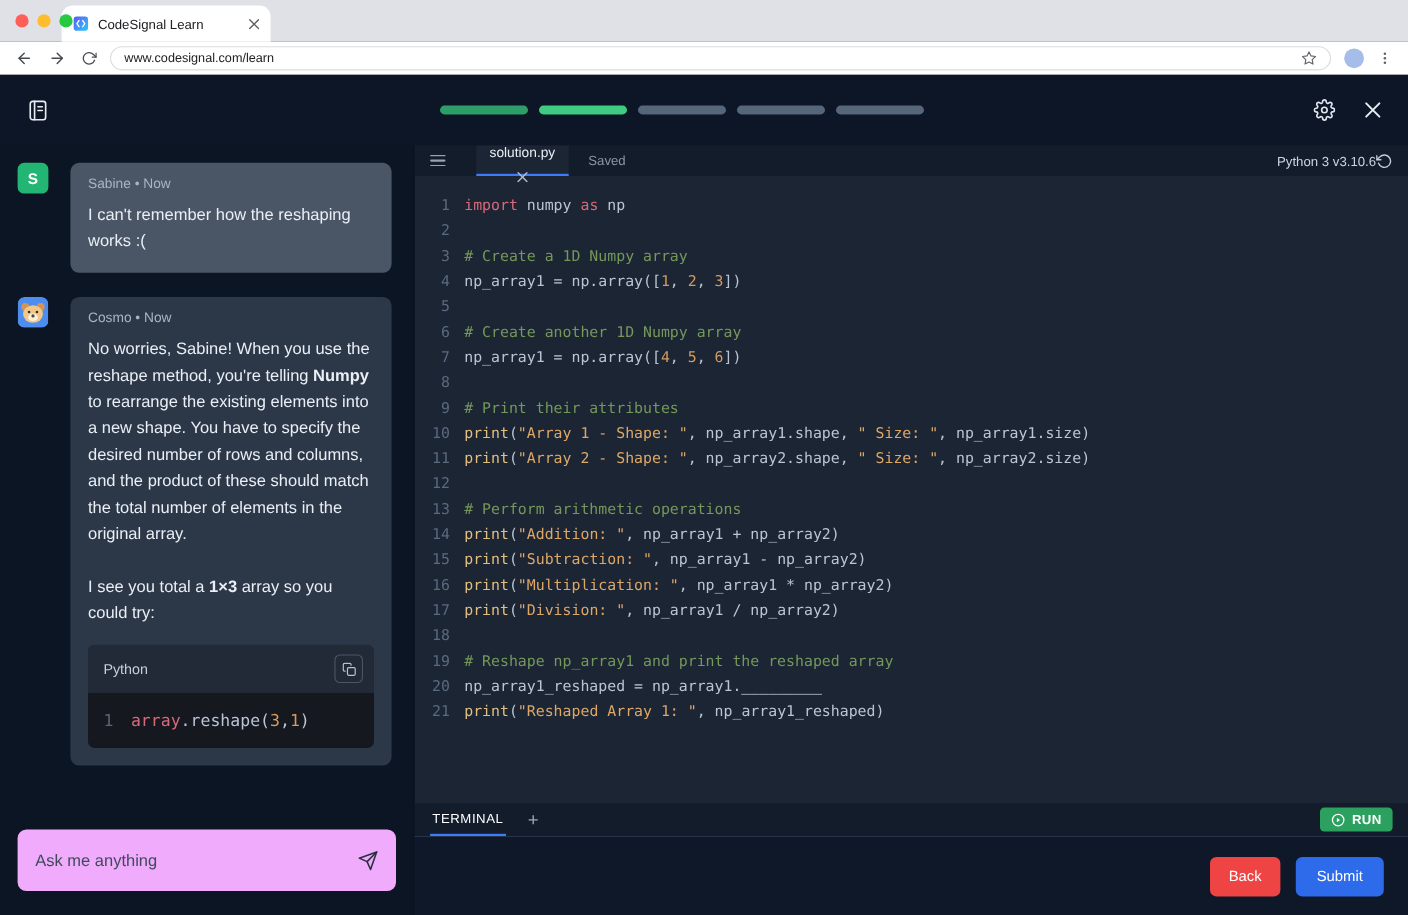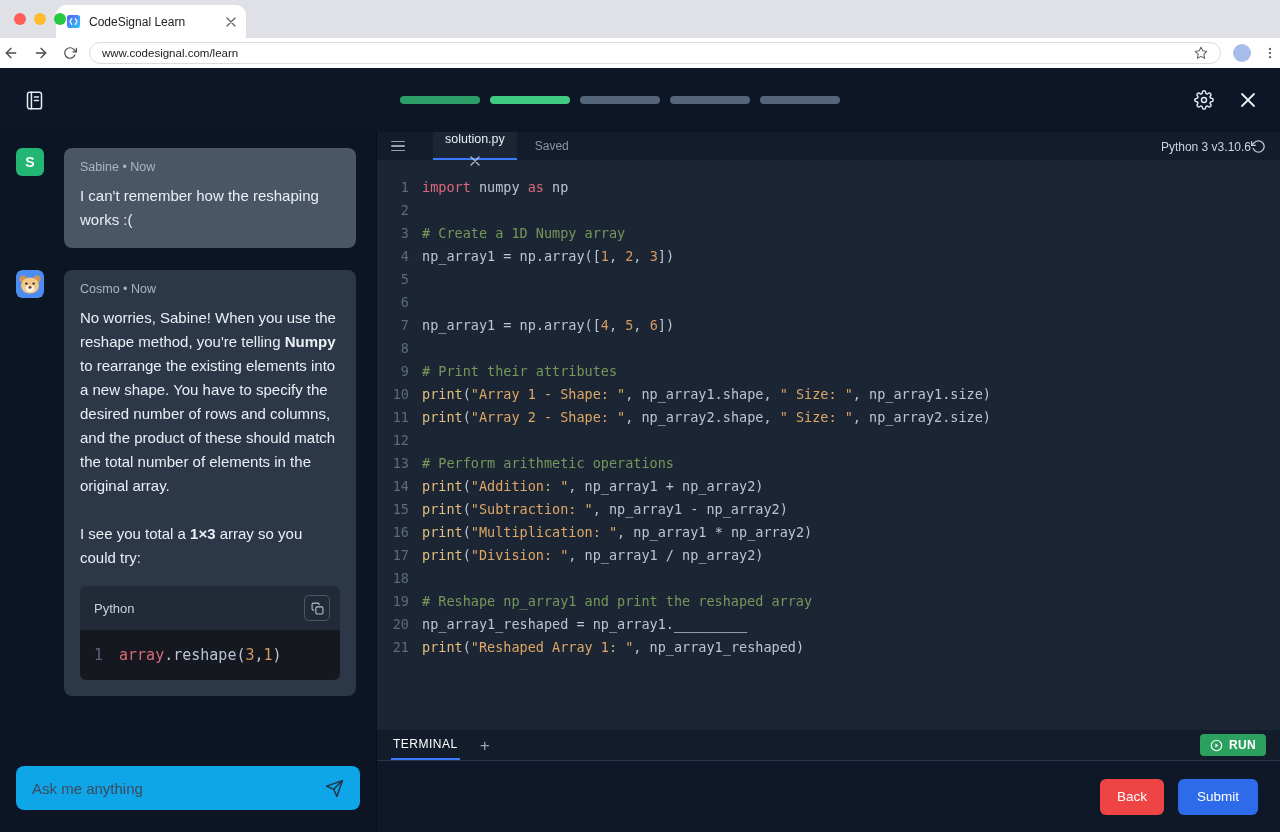--- a/index.html
+++ b/index.html
@@ -8,21 +8,21 @@
 
   
   .chrome-tabstrip { height:38px; background:#dfe1e6; position:relative; display:flex; align-items:flex-end; flex:none; }
   .traffic { position:absolute; left:14px; top:13px; display:flex; gap:8px; }
   .tl { width:12px; height:12px; border-radius:50%; }
   .tl-close { background:#ff5f57; }
   .tl-min { background:#febc2e; }
   .tl-max { background:#28c840; }
   .browser-tab { margin-left:56px; height:33px; width:190px; background:#ffffff; border-radius:10px 10px 0 0; display:flex; align-items:center; gap:8px; padding:0 10px; }
   .tab-title { font-size:12px; color:#202124; flex:1; white-space:nowrap; overflow:hidden; }
-  .chrome-toolbar { height:30px; background:#ffffff; display:flex; align-items:center; gap:12px; padding:0 3px; flex:none; }
+  .chrome-toolbar { height:30px; background:#ffffff; display:flex; align-items:center; gap:12px; padding:0 14px; flex:none; }
   .urlbar { flex:1; height:22px; border:1px solid #dadce0; border-radius:11px; display:flex; align-items:center; padding:0 12px; gap:8px; background:#fff; }
   .url-text { flex:1; font-size:11.5px; color:#202124; }
   .toolbar-avatar { width:18px; height:18px; border-radius:50%; background:#a6bdea; flex:none; }
   .nav-icons { display:flex; align-items:center; gap:14px; }
 
   
   .app-header { height:64px; background:#0d1626; display:flex; align-items:center; padding:0 24px; position:relative; flex:none; }
   .progress-bar { position:absolute; left:400px; top:50%; transform:translateY(-50%); display:flex; gap:10px; }
   .progress-seg { width:80px; height:8px; border-radius:4px; }
   .header-right { margin-left:auto; display:flex; align-items:center; gap:26px; }
@@ -45,21 +45,21 @@
   .msg-text p + p { margin-top:24px; }
   .msg-text b { font-weight:700; }
 
   .code-block { margin-top:16px; border-radius:6px; overflow:hidden; }
   .code-block-header { background:#222a38; height:44px; display:flex; align-items:center; justify-content:space-between; padding:0 10px 0 14px; }
   .snippet-lang { font-size:13px; color:#c7cfdb; }
   .copy-btn { width:26px; height:26px; border:1px solid #4a5568; border-radius:5px; background:none; cursor:pointer; display:flex; align-items:center; justify-content:center; }
   .code-block-body { background:#15181f; padding:16px 14px; font-family:"DejaVu Sans Mono",monospace; font-size:15px; display:flex; gap:16px; }
   .snippet-ln { color:#5a6477; }
 
-  .chat-input { margin:12px 16px 22px; height:44px; background:#0ea5e9; border-radius:8px; display:flex; align-items:center; padding:0 12px 0 16px; gap:8px; flex:none; }
+  .chat-input { margin:12px 16px 22px; height:56px; background:#f0abfc; border-radius:8px; display:flex; align-items:center; padding:0 12px 0 16px; gap:8px; flex:none; }
   .chat-input input { flex:1; border:none; outline:none; background:transparent; font-size:15px; color:#27303e; font-family:"Liberation Sans",sans-serif; }
   .chat-input input::placeholder { color:#3f4a5a; opacity:1; }
   .send-btn { background:none; border:none; cursor:pointer; display:flex; padding:4px; }
 
   
   .editor-col { flex:1; display:flex; flex-direction:column; min-width:0; background:#1c2534; }
   .editor-tabbar { height:28px; background:#121c2b; display:flex; align-items:center; flex:none; }
   .hamburger { margin:0 14px 0 14px; display:flex; flex-direction:column; gap:3px; background:none; border:none; cursor:pointer; }
   .hamburger span { display:block; width:14px; height:1.6px; background:#97a2b2; border-radius:1px; }
   .editor-tab { height:100%; background:#1c2534; border-bottom:2px solid #3d7bfd; display:flex; align-items:center; gap:10px; padding:0 12px; margin-left:14px; cursor:pointer;flex-direction:column; }
@@ -300,20 +300,21 @@
             <div class="code-line">
               <span class="ln">4</span>
               <span class="lc"><span class="tk-t">np_array1 = np.array([</span><span class="tk-n">1</span><span class="tk-t">, </span><span class="tk-n">2</span><span class="tk-t">, </span><span class="tk-n">3</span><span class="tk-t">])</span></span>
             </div>
             <div class="code-line">
               <span class="ln">5</span>
               <span class="lc"></span>
             </div>
             <div class="code-line">
               <span class="ln">6</span>
+              <span class="lc"><span class="tk-c"># Create another 1D Numpy array</span></span>
             </div>
             <div class="code-line">
               <span class="ln">7</span>
               <span class="lc"><span class="tk-t">np_array1 = np.array([</span><span class="tk-n">4</span><span class="tk-t">, </span><span class="tk-n">5</span><span class="tk-t">, </span><span class="tk-n">6</span><span class="tk-t">])</span></span>
             </div>
             <div class="code-line">
               <span class="ln">8</span>
               <span class="lc"></span>
             </div>
             <div class="code-line">

